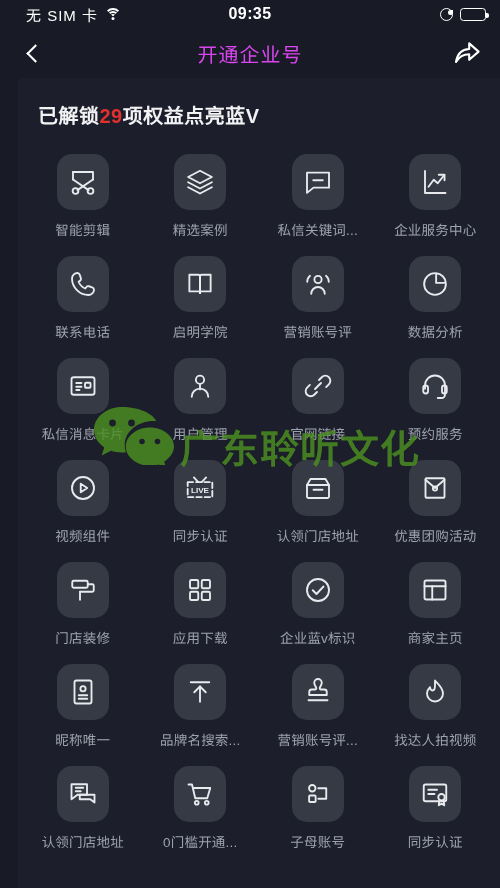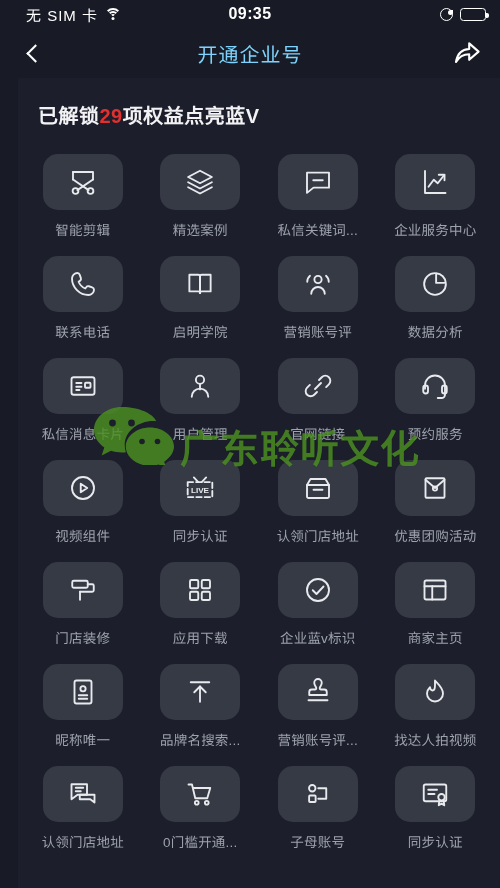--- a/index.html
+++ b/index.html
@@ -63,21 +63,21 @@
   }
   .battery .fill{ width:100%;height:100%;background:#fff;border-radius:1.6px;}
 
   
   .navbar{
     position:relative; height:50px; display:flex; align-items:center;
     padding:0 16px; background:#181b25;
   }
   .nav-title{
     position:absolute; left:0; right:0; text-align:center;
-    font-size:20px; color:#7dd3fc; font-weight:500; letter-spacing:1px;
+    font-size:20px; color:#d946ef; font-weight:500; letter-spacing:1px;
     pointer-events:none;
   }
   .nav-btn{ position:relative; z-index:2; display:flex; align-items:center;
             justify-content:center; width:34px;height:34px; cursor:pointer;}
   .nav-btn.right{ margin-left:auto; }
   .chev{
     width:13px;height:13px;border-left:2.4px solid #fff;border-bottom:2.4px solid #fff;
     transform:rotate(45deg); margin-left:4px;
   }
 
@@ -97,21 +97,21 @@
     display:grid;
     grid-template-columns:repeat(4,1fr);
     row-gap:0px;
     padding:8px 6px 0 6px;
   }
   .cell{
     display:flex; flex-direction:column; align-items:center;
     padding:9px 2px 8px 2px; cursor:pointer;
   }
   .tile{
-    width:80px;height:56px;border-radius:15px;
+    width:52px;height:56px;border-radius:15px;
     background:#363a45;
     display:flex;align-items:center;justify-content:center;
     margin-bottom:9px;
   }
   .tile svg{ display:block; }
   .lbl{
     font-size:13.5px; color:#9da2ad; letter-spacing:.2px;
     max-width:104px; white-space:nowrap; overflow:hidden;
     text-overflow:ellipsis; text-align:center;
   }

